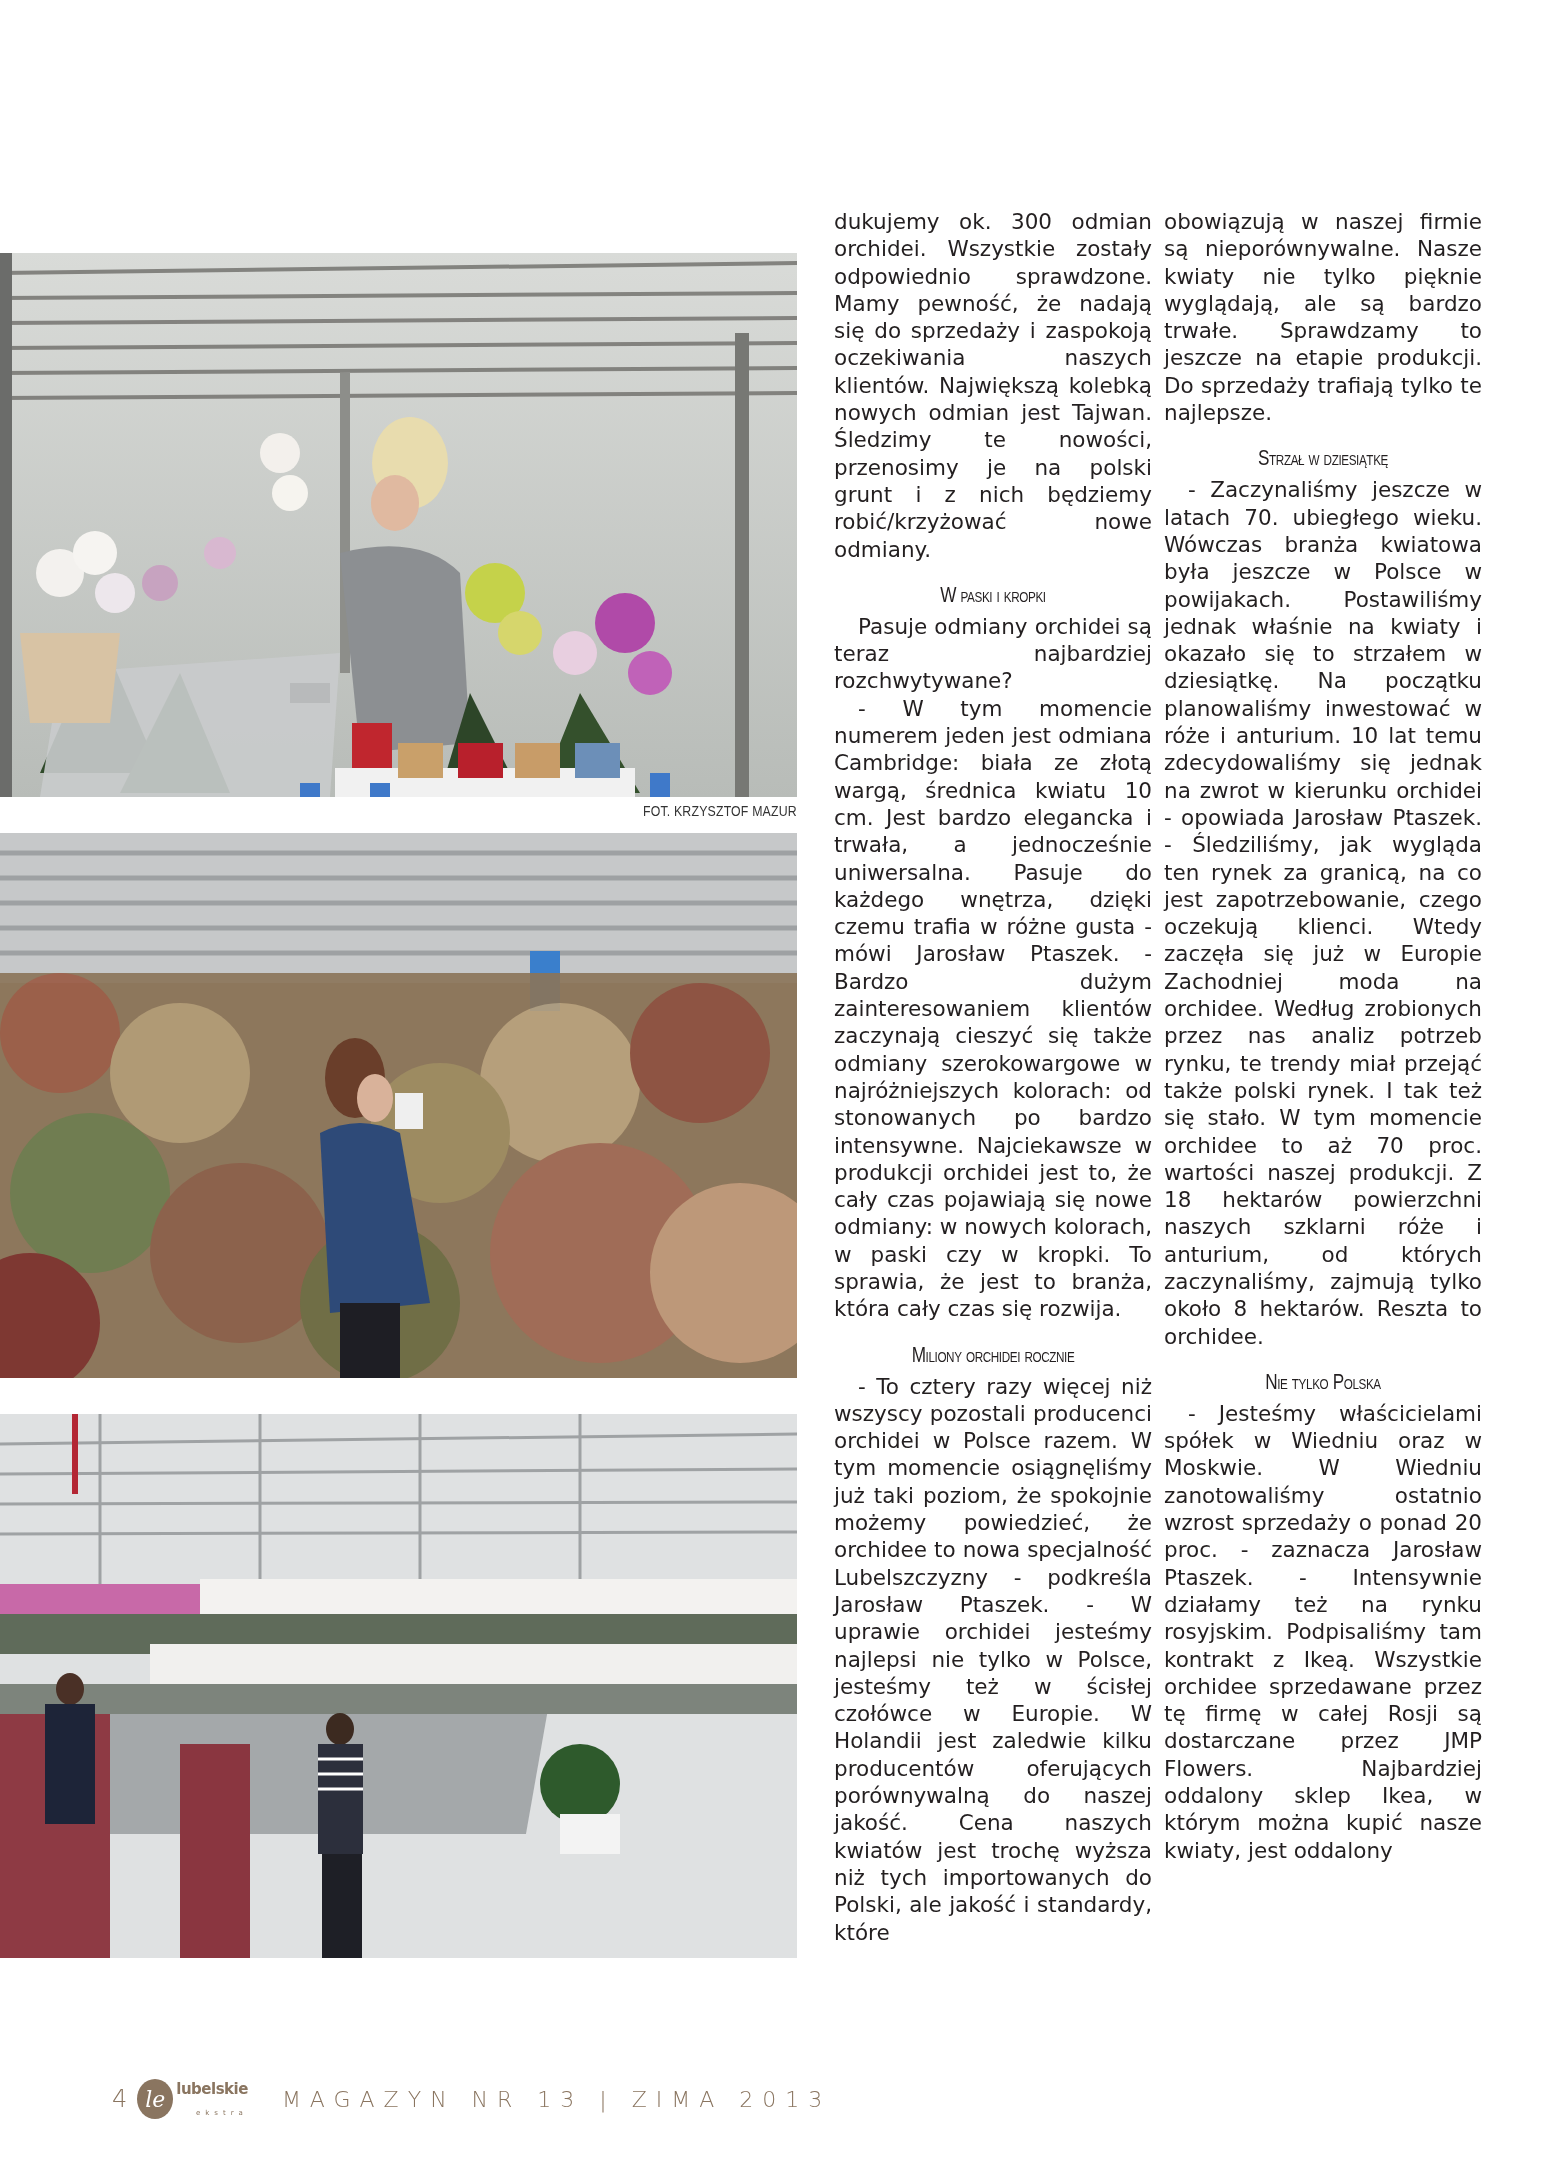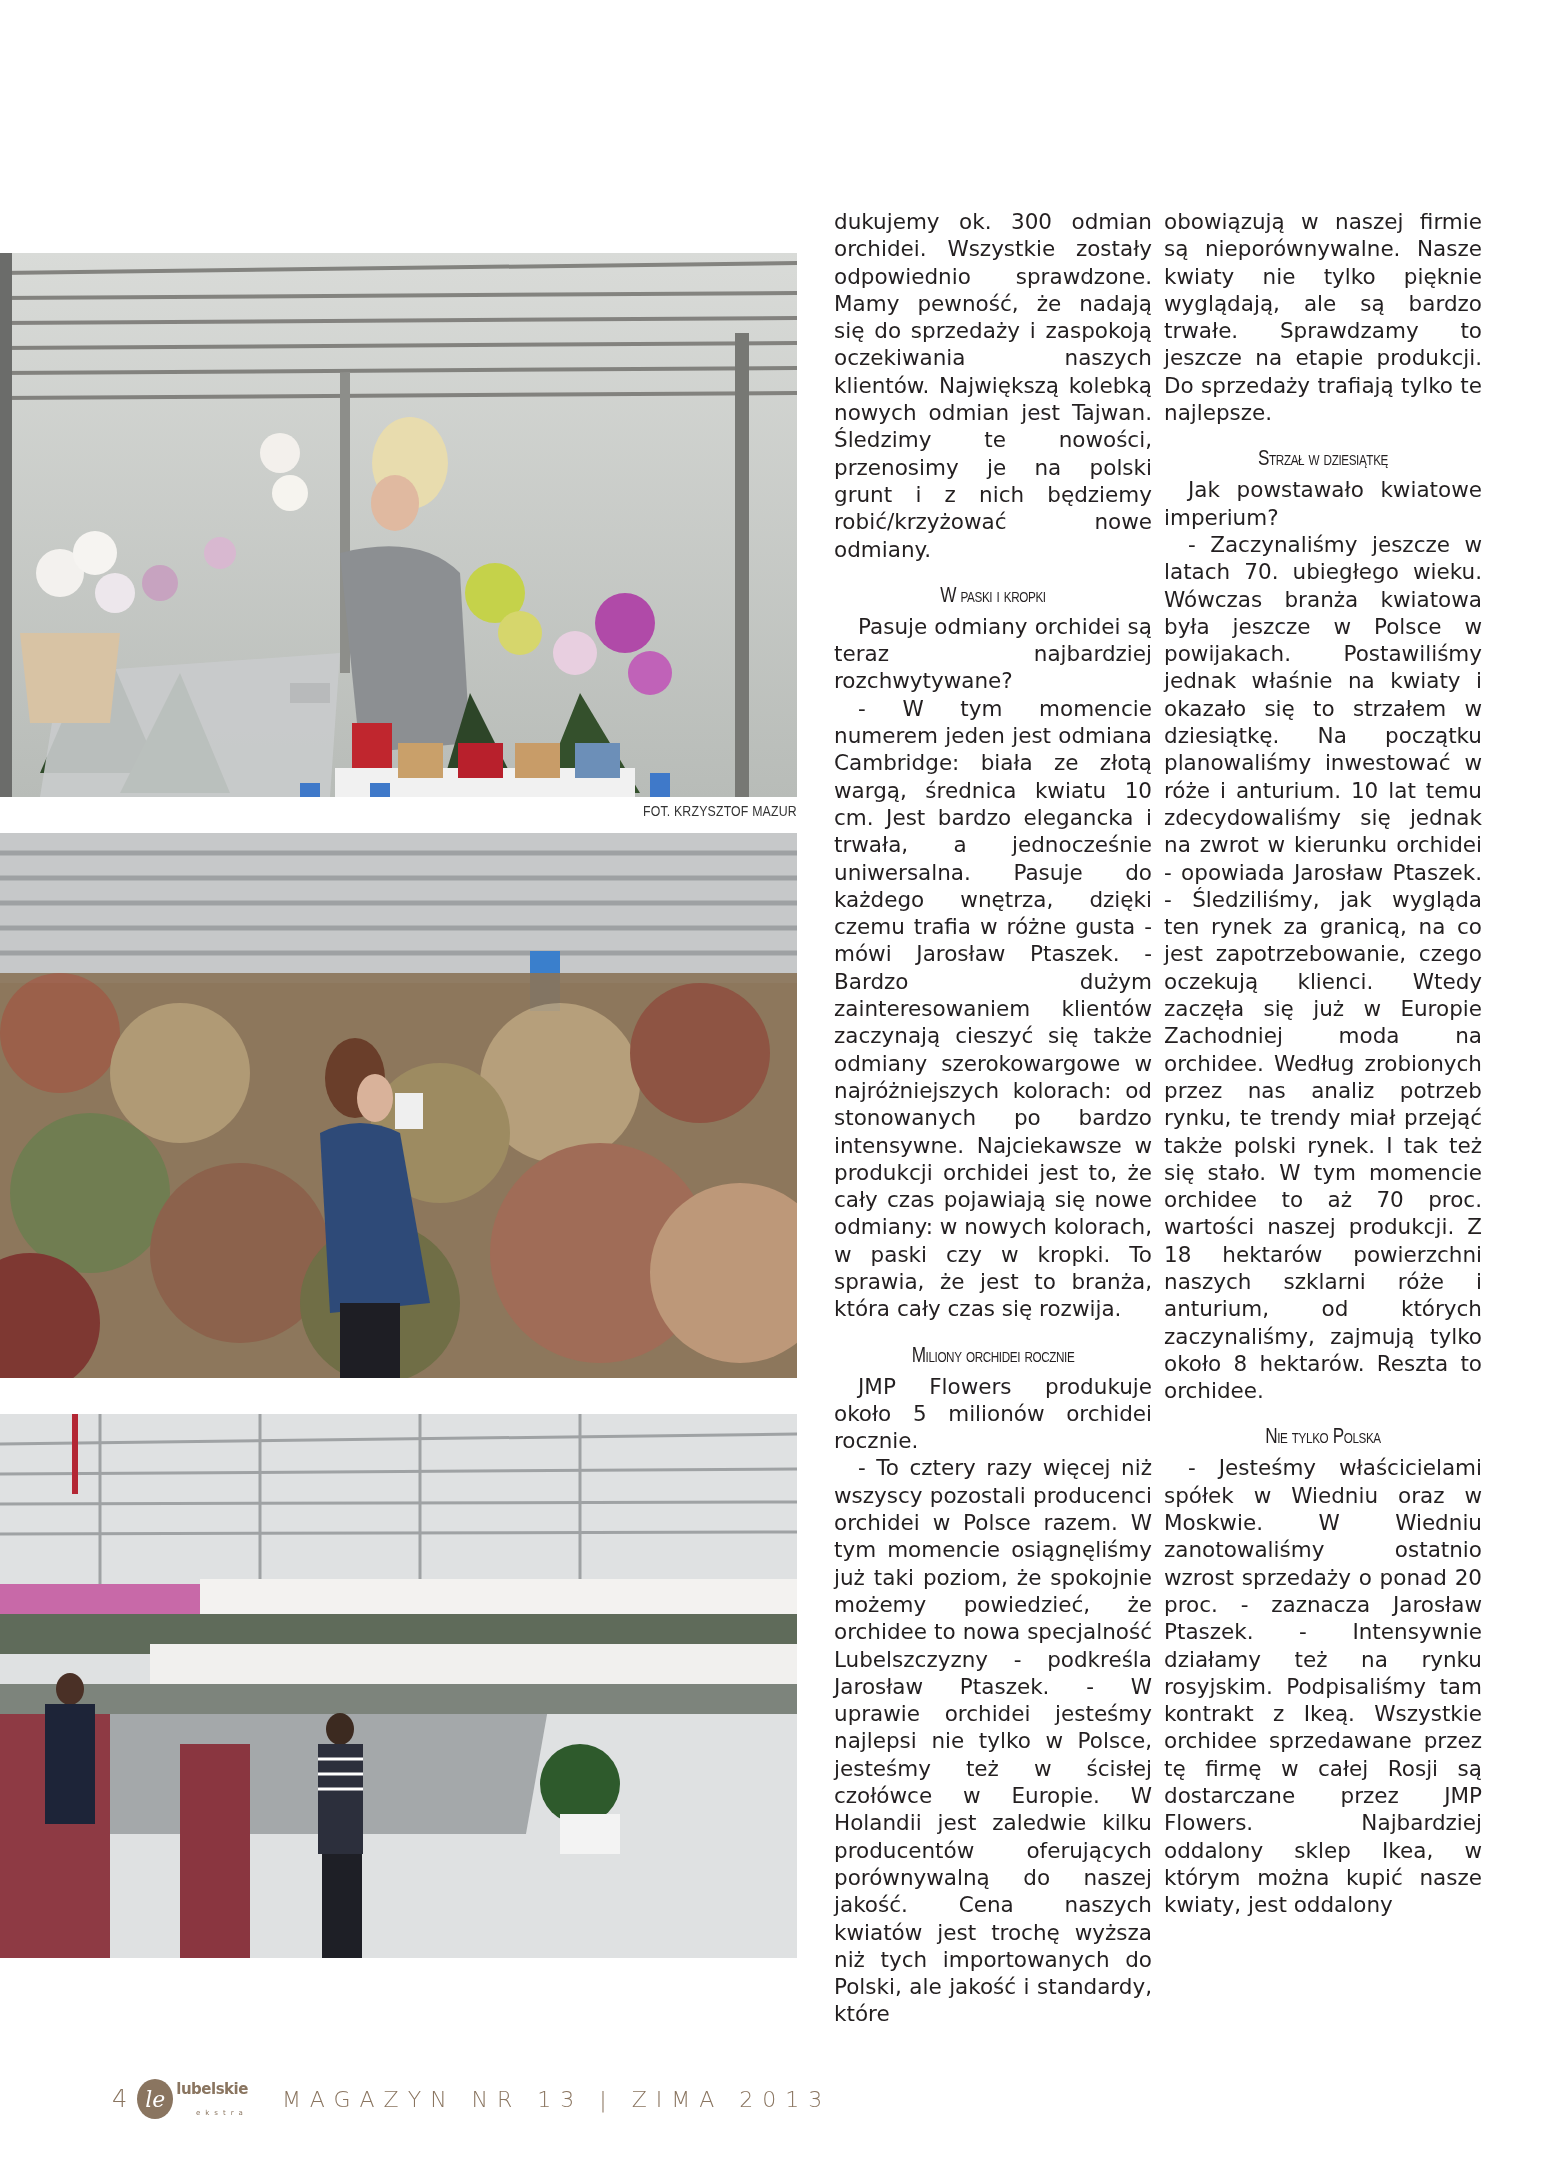--- a/index.html
+++ b/index.html
@@ -164,28 +164,26 @@
     <rect x="560" y="400" width="60" height="40" fill="#f3f3f3"></rect>
   </svg>
 </div>
 
 <div class="col" id="col1">
   <p>dukujemy ok. 300 odmian orchidei. Wszystkie zostały odpowiednio sprawdzone. Mamy pewność, że nadają się do sprzedaży i zaspokoją oczekiwania naszych klientów. Największą kolebką nowych odmian jest Tajwan. Śledzimy te nowości, przenosimy je na polski grunt i z nich będziemy robić/krzyżować nowe odmiany.</p>
   <h3>W paski i kropki</h3>
   <p class="ind">Pasuje odmiany orchidei są teraz najbardziej rozchwytywane?</p>
   <p class="ind">- W tym momencie numerem jeden jest odmiana Cambridge: biała ze złotą wargą, średnica kwiatu 10 cm. Jest bardzo elegancka i trwała, a jednocześnie uniwersalna. Pasuje do każdego wnętrza, dzięki czemu trafia w różne gusta - mówi Jarosław Ptaszek. - Bardzo dużym zainteresowaniem klientów zaczynają cieszyć się także odmiany szerokowargowe w najróżniejszych kolorach: od stonowanych po bardzo intensywne. Najciekawsze w produkcji orchidei jest to, że cały czas pojawiają się nowe odmiany: w nowych kolorach, w paski czy w kropki. To sprawia, że jest to branża, która cały czas się rozwija.</p>
   <h3>Miliony orchidei rocznie</h3>
-  <p class="ind">JMP Flowers produkuje około 5 milionów orchidei rocznie.</p>
   <p class="ind">- To cztery razy więcej niż wszyscy pozostali producenci orchidei w Polsce razem. W tym momencie osiągnęliśmy już taki poziom, że spokojnie możemy powiedzieć, że orchidee to nowa specjalność Lubelszczyzny - podkreśla Jarosław Ptaszek. - W uprawie orchidei jesteśmy najlepsi nie tylko w Polsce, jesteśmy też w ścisłej czołówce w Europie. W Holandii jest zaledwie kilku producentów oferujących porównywalną do naszej jakość. Cena naszych kwiatów jest trochę wyższa niż tych importowanych do Polski, ale jakość i standardy, które</p>
 </div>
 
 <div class="col" id="col2">
   <p>obowiązują w naszej firmie są nieporównywalne. Nasze kwiaty nie tylko pięknie wyglądają, ale są bardzo trwałe. Sprawdzamy to jeszcze na etapie produkcji. Do sprzedaży trafiają tylko te najlepsze.</p>
   <h3>Strzał w dziesiątkę</h3>
-  <p class="ind">Jak powstawało kwiatowe imperium?</p>
   <p class="ind">- Zaczynaliśmy jeszcze w latach 70. ubiegłego wieku. Wówczas branża kwiatowa była jeszcze w Polsce w powijakach. Postawiliśmy jednak właśnie na kwiaty i okazało się to strzałem w dziesiątkę. Na początku planowaliśmy inwestować w róże i anturium. 10 lat temu zdecydowaliśmy się jednak na zwrot w kierunku orchidei - opowiada Jarosław Ptaszek. - Śledziliśmy, jak wygląda ten rynek za granicą, na co jest zapotrzebowanie, czego oczekują klienci. Wtedy zaczęła się już w Europie Zachodniej moda na orchidee. Według zrobionych przez nas analiz potrzeb rynku, te trendy miał przejąć także polski rynek. I tak też się stało. W tym momencie orchidee to aż 70 proc. wartości naszej produkcji. Z 18 hektarów powierzchni naszych szklarni róże i anturium, od których zaczynaliśmy, zajmują tylko około 8 hektarów. Reszta to orchidee.</p>
   <h3>Nie tylko Polska</h3>
   <p class="ind">- Jesteśmy właścicielami spółek w Wiedniu oraz w Moskwie. W Wiedniu zanotowaliśmy ostatnio wzrost sprzedaży o ponad 20 proc. - zaznacza Jarosław Ptaszek. - Intensywnie działamy też na rynku rosyjskim. Podpisaliśmy tam kontrakt z Ikeą. Wszystkie orchidee sprzedawane przez tę firmę w całej Rosji są dostarczane przez JMP Flowers. Najbardziej oddalony sklep Ikea, w którym można kupić nasze kwiaty, jest oddalony</p>
 </div>
 
 <div class="footer">
   <span class="pagenum">4</span>
   <div class="logo">
     <span class="logo-mark">le</span>
     <span class="logo-text">

